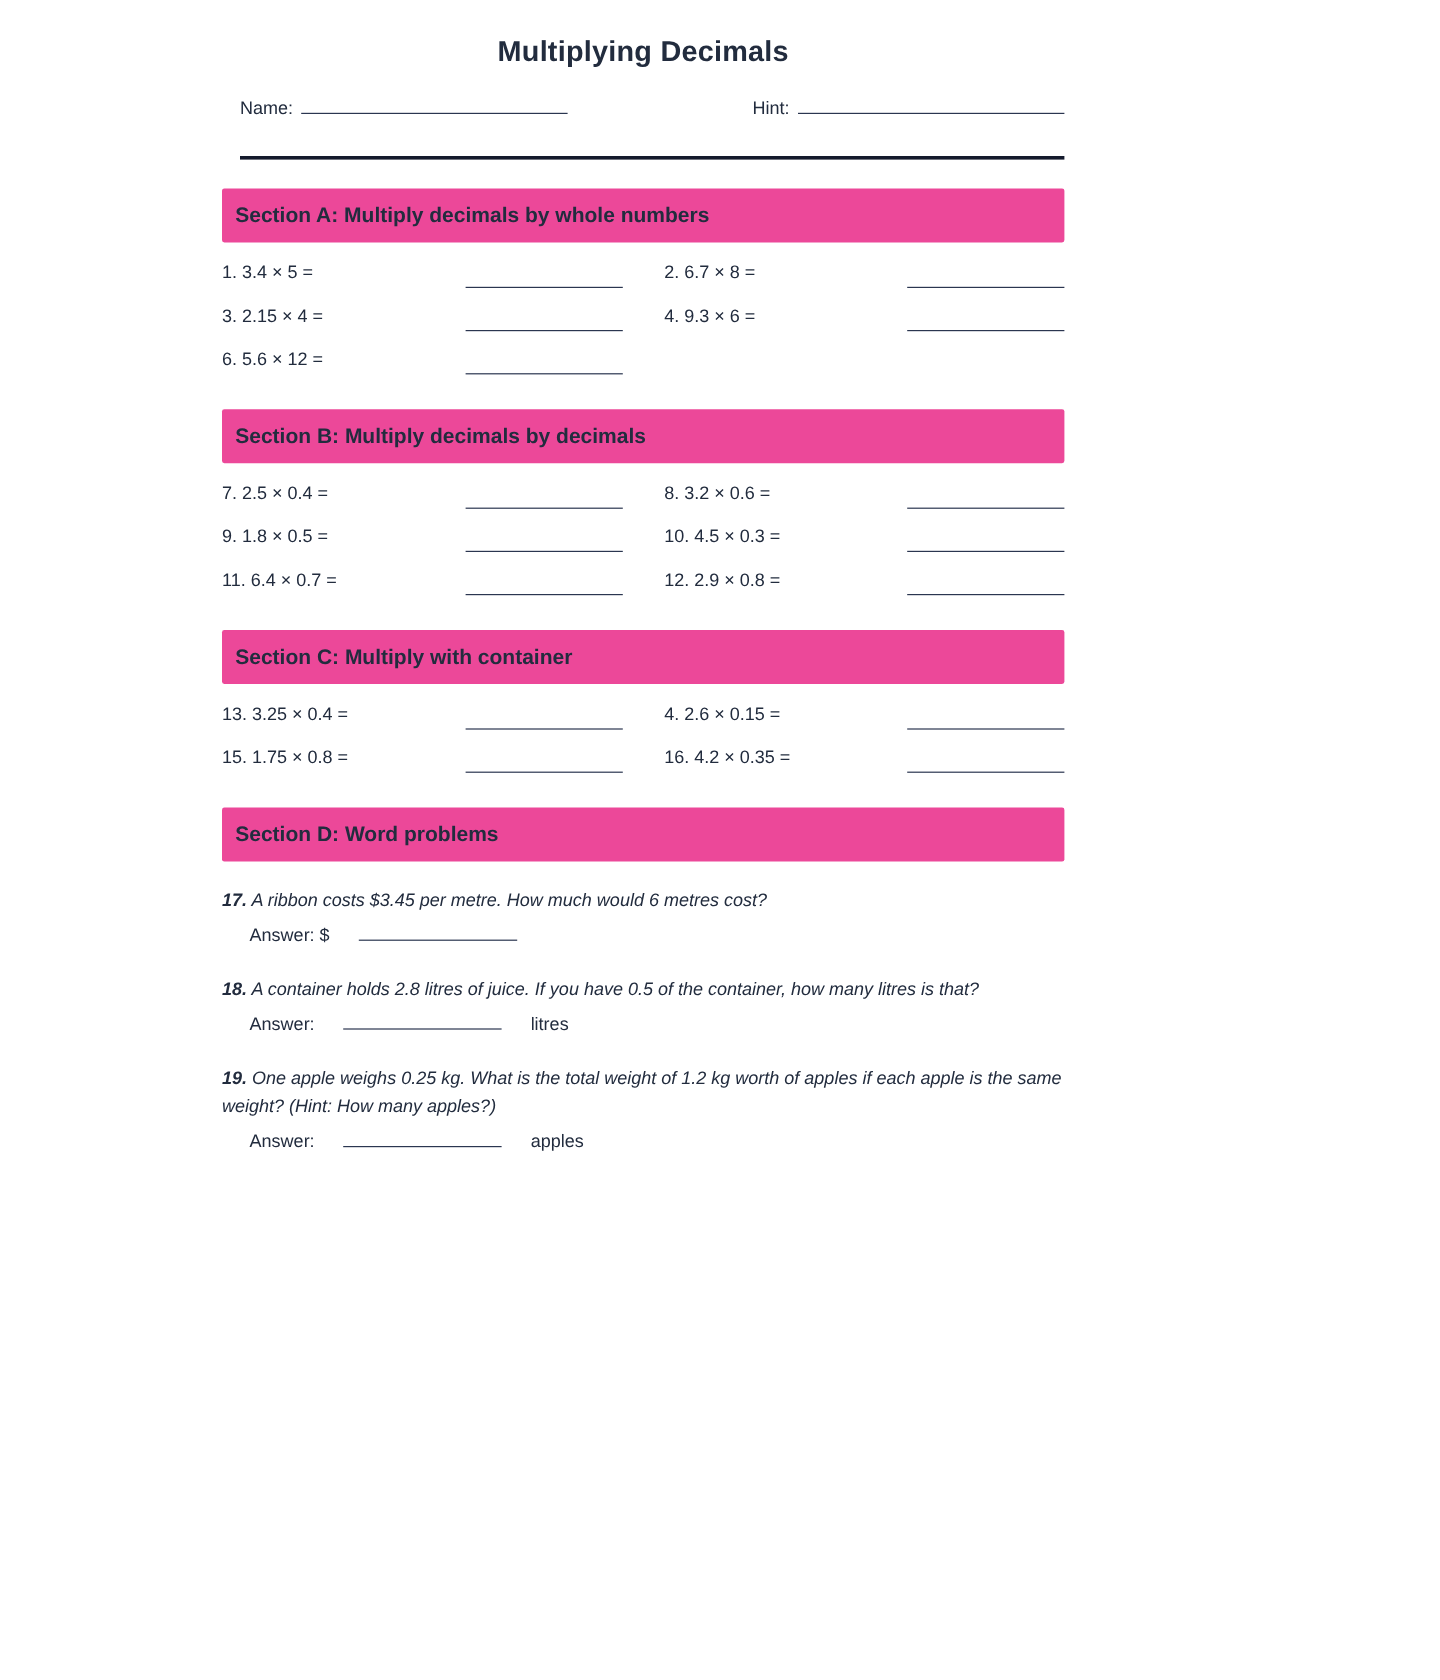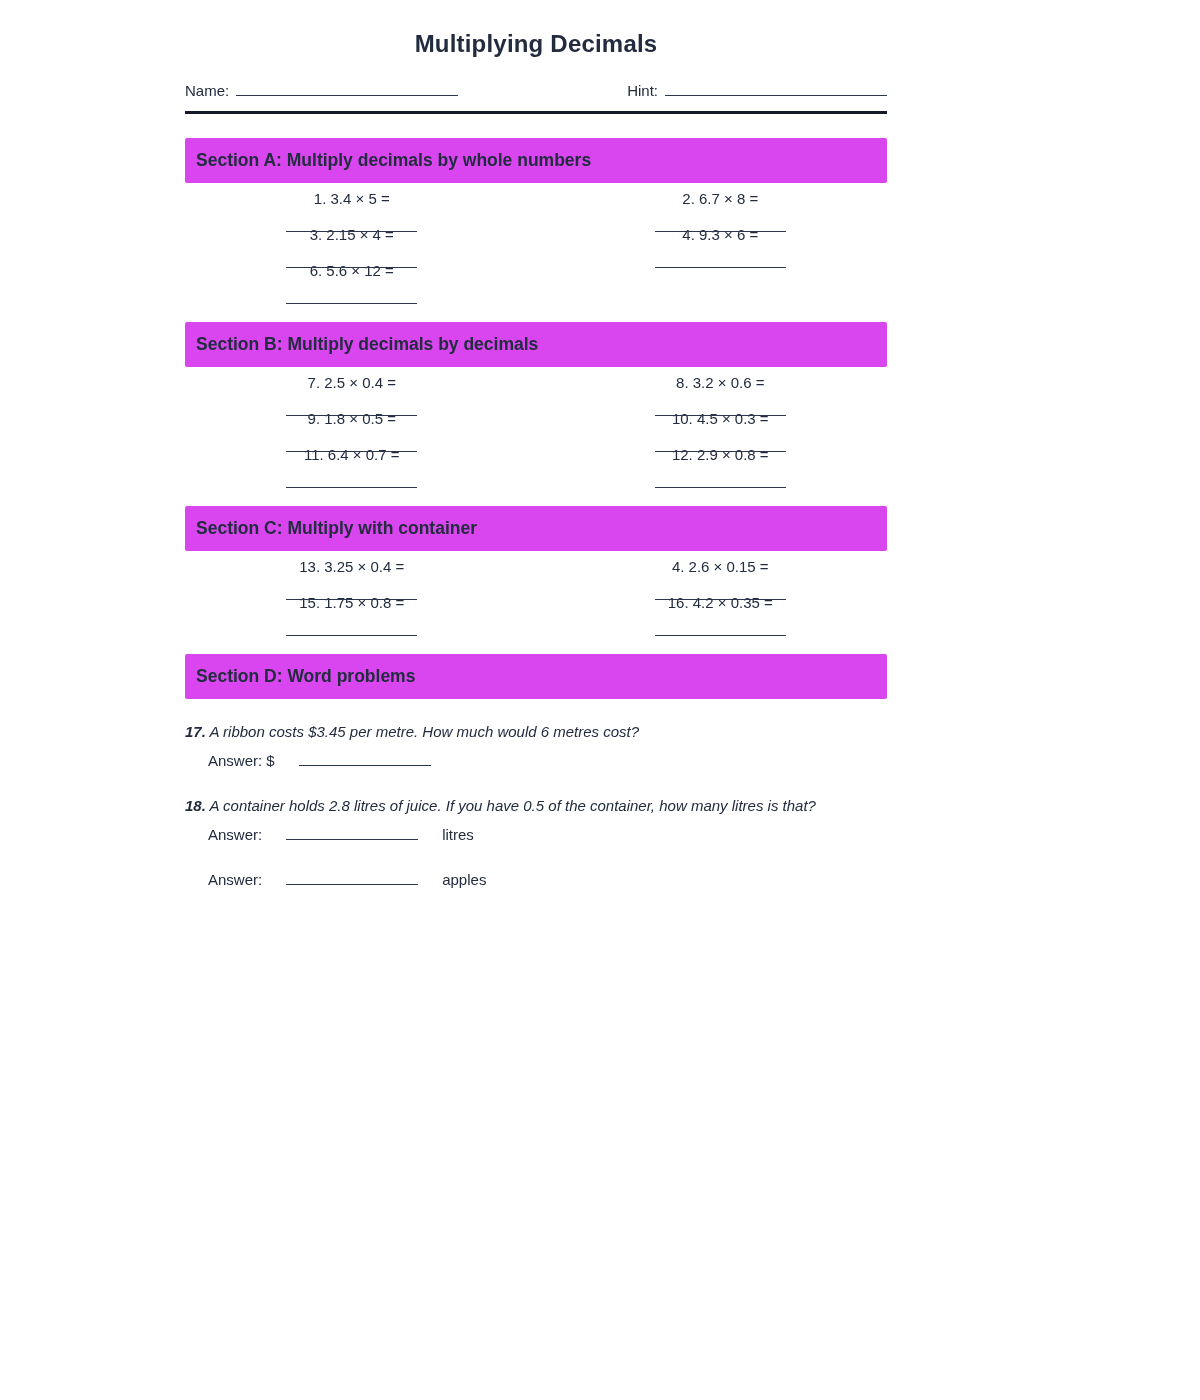--- a/index.html
+++ b/index.html
@@ -19,56 +19,56 @@
     font-size: 24px;
     font-weight: bold;
     text-align: center;
     margin: 0 0 24px 0;
     letter-spacing: 0.2px;
   }
   .meta-row {
     display: flex;
     justify-content: space-between;
     align-items: flex-end;
-    padding-bottom: 12px;
+    padding-bottom: 31px;
     border-bottom: 3px solid #141a2c;
+    margin-left: 15px;
   }
   .meta-group {
     display: flex;
     align-items: baseline;
     gap: 7px;
     font-size: 15px;
   }
   .blank {
     display: inline-block;
     border-bottom: 1.5px solid #2b3650;
     height: 13px;
   }
   .meta-blank { width: 222px; }
   .section-bar {
-    background: #d946ef;
+    background: #ec4899;
     border-radius: 2px;
     margin-top: 24px;
     padding: 12px 11px;
     font-size: 17.5px;
     font-weight: bold;
   }
   .pgrid {
     display: grid;
     grid-template-columns: 1fr 1fr;
     column-gap: 35px;
     margin-top: 7px;
   }
   .pcell {
     height: 36px;
     display: flex;
     justify-content: space-between;
     align-items: center;
     font-size: 15px;
-    flex-direction: column;
   }
   .answer-line {
     width: 131px;
     transform: translateY(6px);
   }
   .wp { margin-top: 21px; font-size: 15px; line-height: 24px; }
   .wp:first-of-type { margin-top: 22px; }
   .wp-text { margin: 0; font-style: italic; }
   .wp-num { font-weight: bold; }
   .wp-answer {
@@ -183,20 +183,21 @@
   <div class="wp">
     <p class="wp-text"><span class="wp-num">18.</span> <span>A container holds 2.8 litres of juice. If you have 0.5 of the container, how many litres is that?</span></p>
     <div class="wp-answer">
       <span>Answer:</span>
       <span class="blank wp-line"></span>
       <span>litres</span>
     </div>
   </div>
 
   <div class="wp">
+    <p class="wp-text"><span class="wp-num">19.</span> <span>One apple weighs 0.25 kg. What is the total weight of 1.2 kg worth of apples if each apple is the same weight? (Hint: How many apples?)</span></p>
     <div class="wp-answer">
       <span>Answer:</span>
       <span class="blank wp-line"></span>
       <span>apples</span>
     </div>
   </div>
 
 </div>
 
 </body></html>

